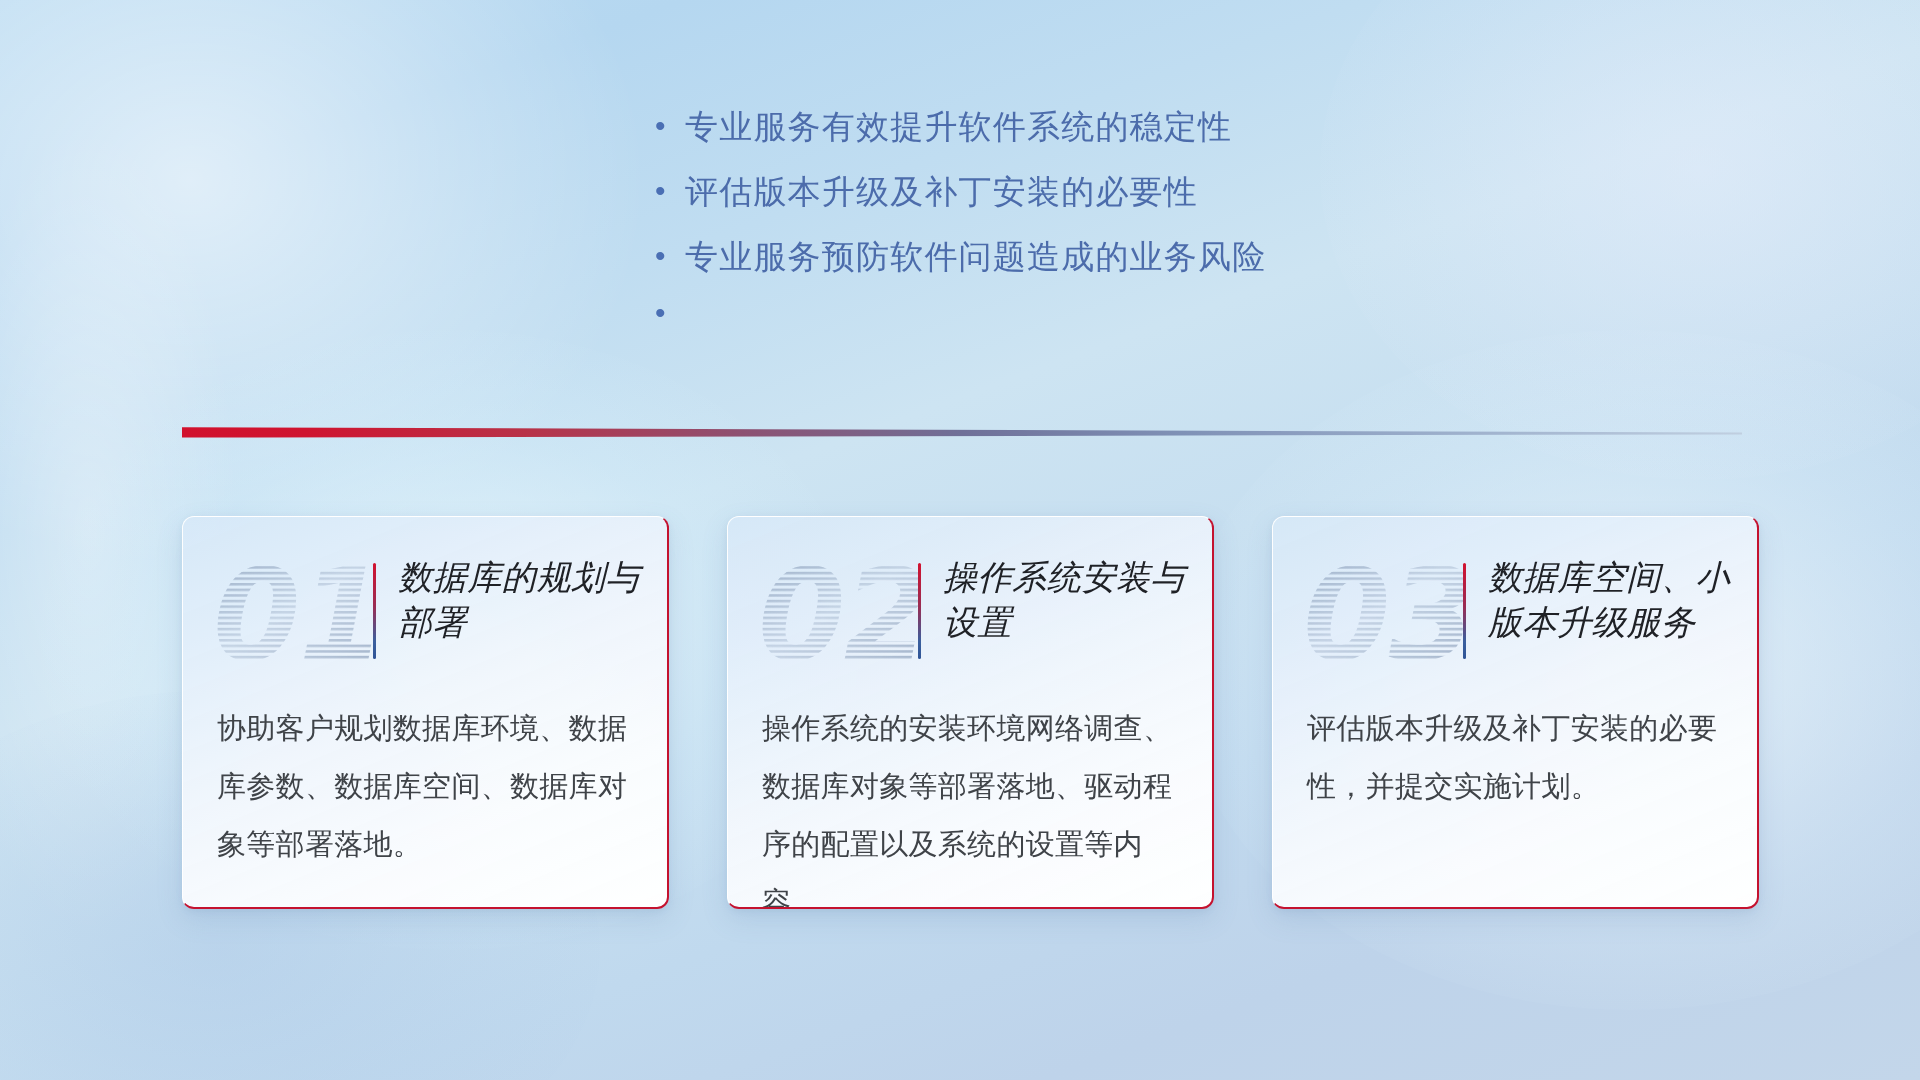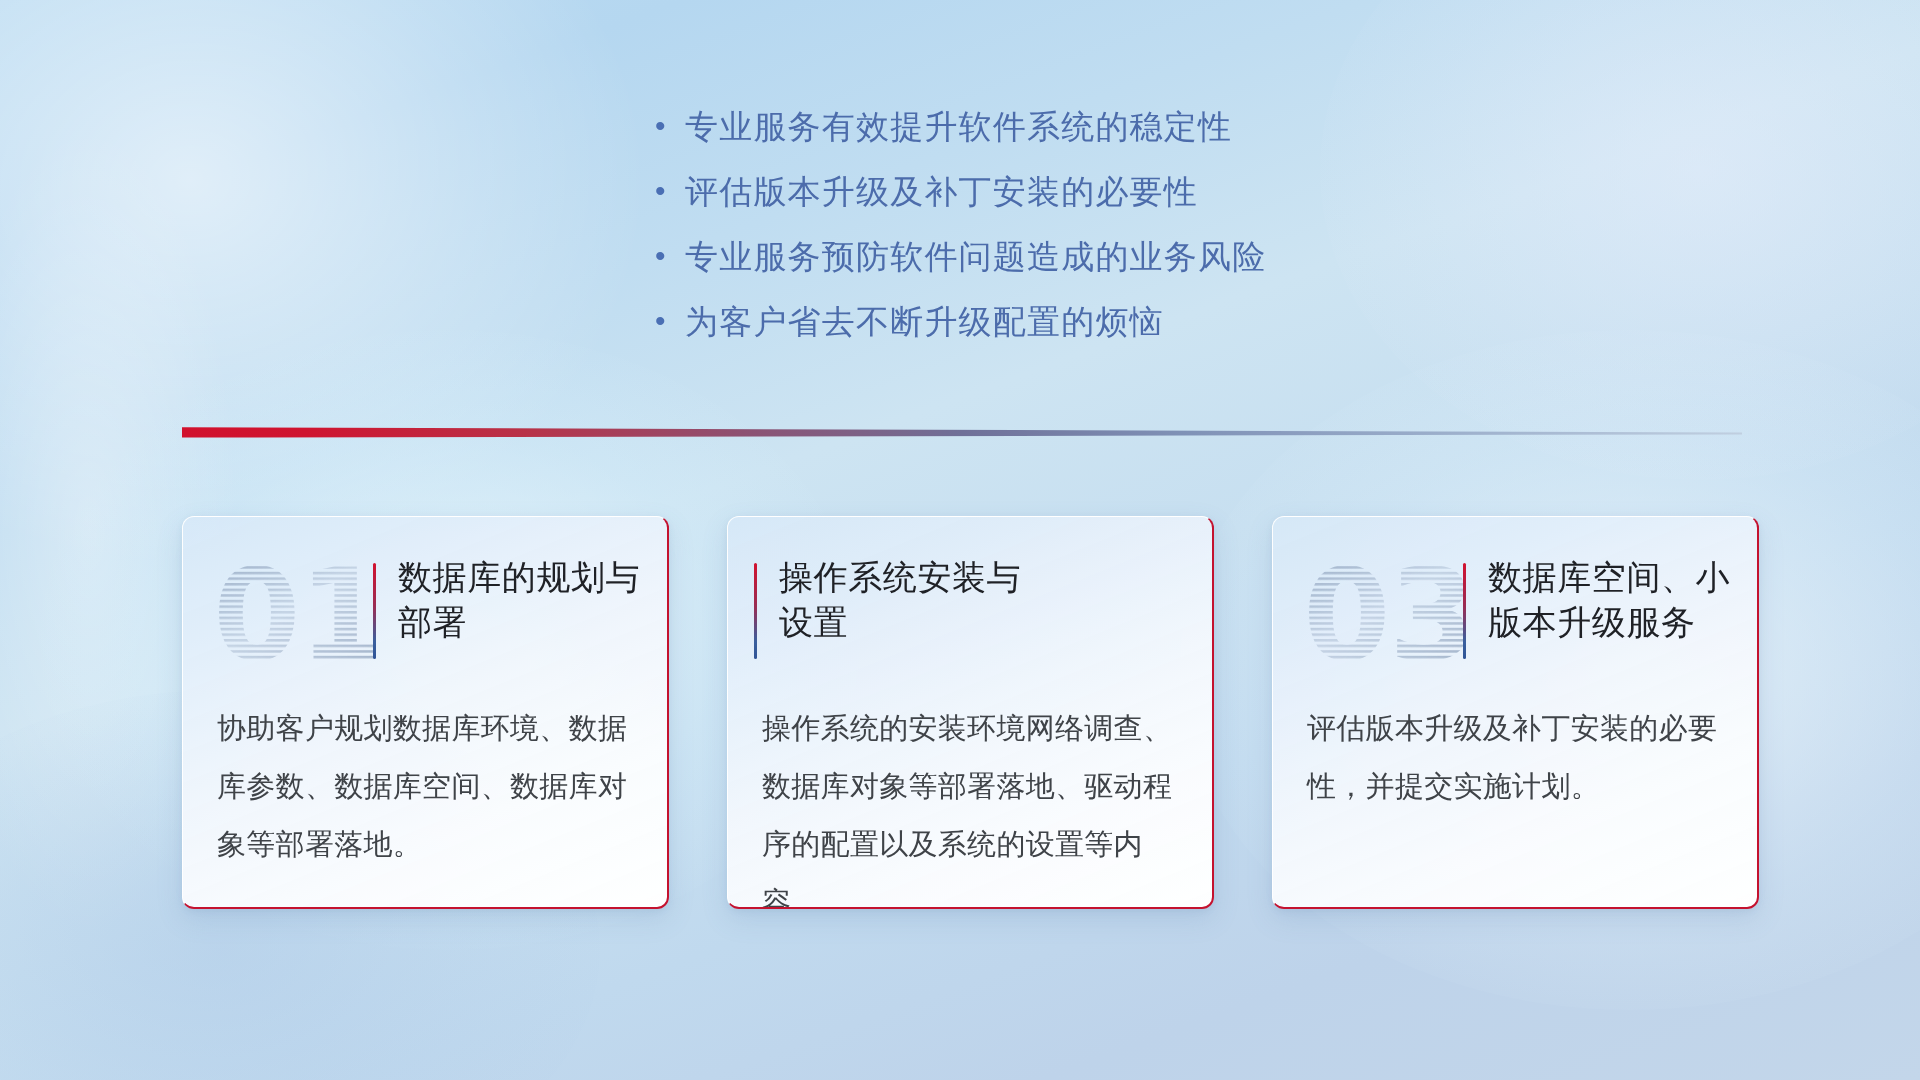--- a/index.html
+++ b/index.html
@@ -142,20 +142,21 @@
     background: linear-gradient(to bottom, rgba(255,255,255,0.95), rgba(196,18,47,0));
     pointer-events: none;
   }
 
   .card-head {
     position: relative;
     height: 168px;
     padding: 30px 26px 0 26px;
     display: flex;
     align-items: flex-start;
+    font-style: italic;
   }
 
   
   .card-index {
     position: relative;
     flex: 0 0 160px;
     height: 118px;
     margin-top: 8px;
     margin-left: 4px;
   }
@@ -207,21 +208,20 @@
     <div class="bullet-row">
       <span class="bullet-dot">•</span>
       <span class="bullet-text">评估版本升级及补丁安装的必要性</span>
     </div>
     <div class="bullet-row">
       <span class="bullet-dot">•</span>
       <span class="bullet-text">专业服务预防软件问题造成的业务风险</span>
     </div>
     <div class="bullet-row">
       <span class="bullet-dot">•</span>
-      <span class="bullet-text">为客户省去不断升级配置的烦恼</span>
     </div>
   </div>
 
   <div id="divider">
     <svg width="1560" height="20" viewBox="0 0 1560 20" preserveAspectRatio="none">
       <defs>
         <linearGradient id="divGrad" x1="0" y1="0" x2="1" y2="0">
           <stop offset="0" stop-color="#d1112d"></stop>
           <stop offset="0.08" stop-color="#cf1430"></stop>
           <stop offset="0.22" stop-color="#b83248"></stop>
@@ -262,20 +262,40 @@
           </svg>
         </div>
         <div class="card-sep"></div>
         <div class="card-title">数据库的规划与部署</div>
       </div>
       <div class="card-body">协助客户规划数据库环境、数据库参数、数据库空间、数据库对象等部署落地。</div>
     </div>
 
     <div class="card">
       <div class="card-head">
+        <div class="card-index">
+          <svg viewBox="0 0 160 118">
+            <defs>
+              <pattern id="stripes2" width="5" height="5.6" patternUnits="userSpaceOnUse">
+                <rect x="0" y="0" width="5" height="2.5" fill="#93a6c0"></rect>
+              </pattern>
+              <linearGradient id="fade2" x1="0" y1="0" x2="0.85" y2="1">
+                <stop offset="0" stop-color="#ffffff" stop-opacity="0.95"></stop>
+                <stop offset="0.5" stop-color="#ffffff" stop-opacity="0.42"></stop>
+                <stop offset="1" stop-color="#ffffff" stop-opacity="0.88"></stop>
+              </linearGradient>
+              <mask id="mask2">
+                <rect x="0" y="0" width="160" height="118" fill="url(#fade2)"></rect>
+              </mask>
+            </defs>
+            <g mask="url(#mask2)" fill="url(#stripes2)" opacity="0.88">
+              <text x="0" y="104" font-family="'DejaVu Sans','Liberation Sans',sans-serif" font-size="126" font-weight="700" letter-spacing="-2">02</text>
+            </g>
+          </svg>
+        </div>
         <div class="card-sep"></div>
         <div class="card-title">操作系统安装与设置</div>
       </div>
       <div class="card-body">操作系统的安装环境网络调查、数据库对象等部署落地、驱动程序的配置以及系统的设置等内容。</div>
     </div>
 
     <div class="card">
       <div class="card-head">
         <div class="card-index">
           <svg viewBox="0 0 160 118">

